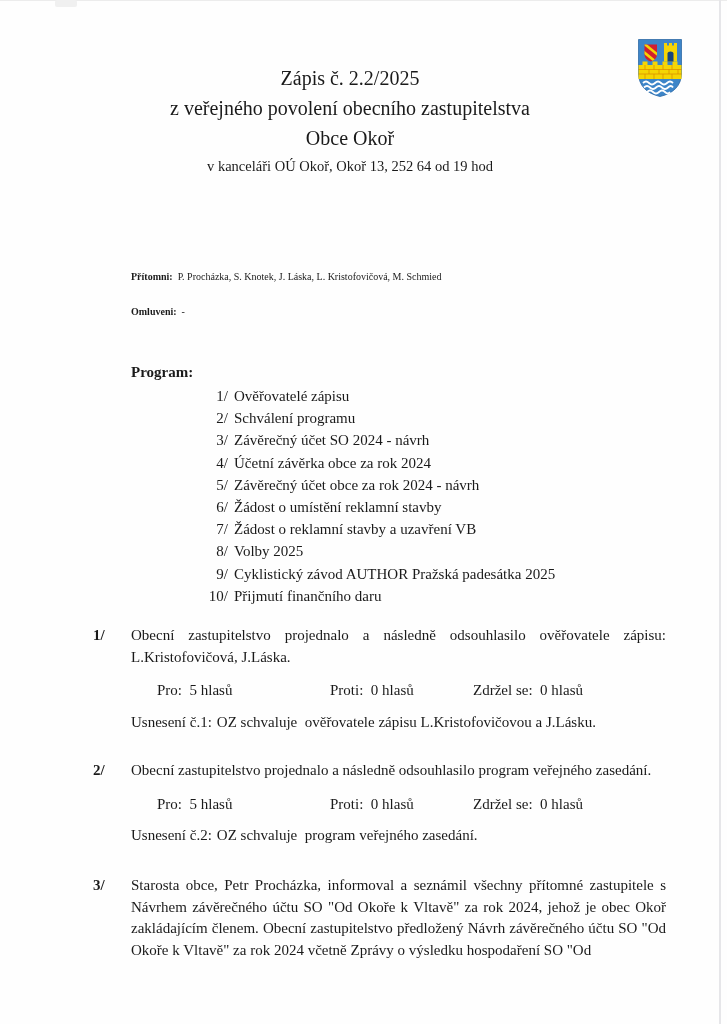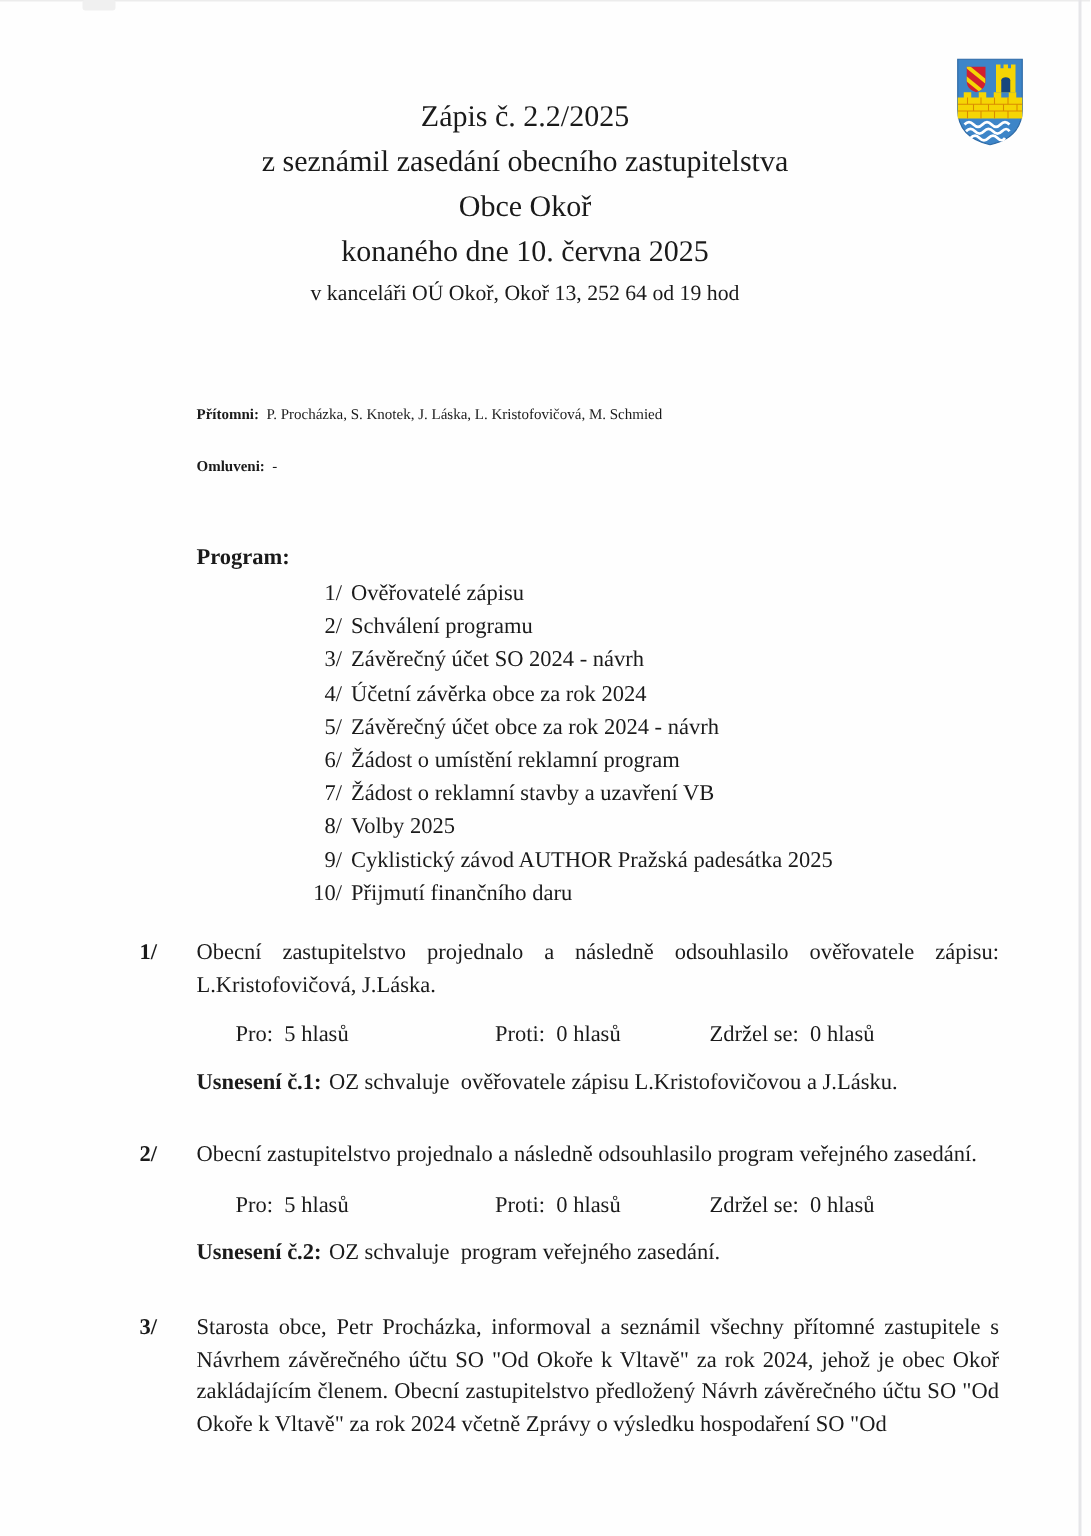--- a/index.html
+++ b/index.html
@@ -50,21 +50,21 @@
   .sec-num  { width: 38px; font-weight: 700; flex-shrink: 0; }
   .sec-body { flex: 1; margin: 0; text-align: justify; }
   .sec-body.one-line { text-align: left; white-space: nowrap; }
 
   .vote-row { display: flex; margin-top: 12px; padding-left: 64px; }
   .vote-pro    { width: 173px; white-space: pre-wrap; }
   .vote-proti  { width: 143px; white-space: pre-wrap; }
   .vote-zdrzel { white-space: pre-wrap; }
 
   .resolution { margin-top: 10px; margin-left: 38px; }
-  .res-label { font-weight: 700; }
+  .res-label { font-weight: 400; }
   .res-text  { margin-left: 5px; white-space: pre-wrap; }
 </style>
 </head>
 <body>
 
 <div class="page">
 
   <div class="artifact-top"></div>
   <div class="artifact-smudge"></div>
   <div class="artifact-right"></div>
@@ -102,23 +102,22 @@
       <g fill="none" stroke="#ffffff" stroke-width="1.8">
         <path d="M6,45 q3,-3 6,0 t6,0 t6,0 t6,0 t6,0"></path>
         <path d="M7,49.5 q3,-3 6,0 t6,0 t6,0 t6,0 t5,0"></path>
         <path d="M10,54 q3,-3 6,0 t6,0 t6,0 t5,0"></path>
       </g>
     </svg>
   </div>
 
   <div class="title-block">
     <div class="title-line">Zápis č. 2.2/2025</div>
-    <div class="title-line">z seznámil zasedání obecního zastupitelstva</div>
+    <div class="title-line">z veřejného povolení obecního zastupitelstva</div>
     <div class="title-line">Obce Okoř</div>
-    <div class="title-line">konaného dne 10. června 2025</div>
     <div class="subtitle">v kanceláři OÚ Okoř, Okoř 13, 252 64 od 19 hod</div>
   </div>
 
   <div class="attendance">
     <p class="att-row">
       <span class="lbl">Přítomni:</span><span class="att-val">P. Procházka, S. Knotek, J. Láska, L. Kristofovičová, M. Schmied</span>
     </p>
     <p class="att-row">
       <span class="lbl">Omluveni:</span><span class="att-val">-</span>
     </p>
@@ -142,21 +141,21 @@
       <div class="program-row">
           <span class="p-num">4/</span>
           <span class="p-text">Účetní závěrka obce za rok 2024</span>
         </div>
       <div class="program-row">
           <span class="p-num">5/</span>
           <span class="p-text">Závěrečný účet obce za rok 2024 - návrh</span>
         </div>
       <div class="program-row">
           <span class="p-num">6/</span>
-          <span class="p-text">Žádost o umístění reklamní program</span>
+          <span class="p-text">Žádost o umístění reklamní stavby</span>
         </div>
       <div class="program-row">
           <span class="p-num">7/</span>
           <span class="p-text">Žádost o reklamní stavby a uzavření VB</span>
         </div>
       <div class="program-row">
           <span class="p-num">8/</span>
           <span class="p-text">Volby 2025</span>
         </div>
       <div class="program-row">

